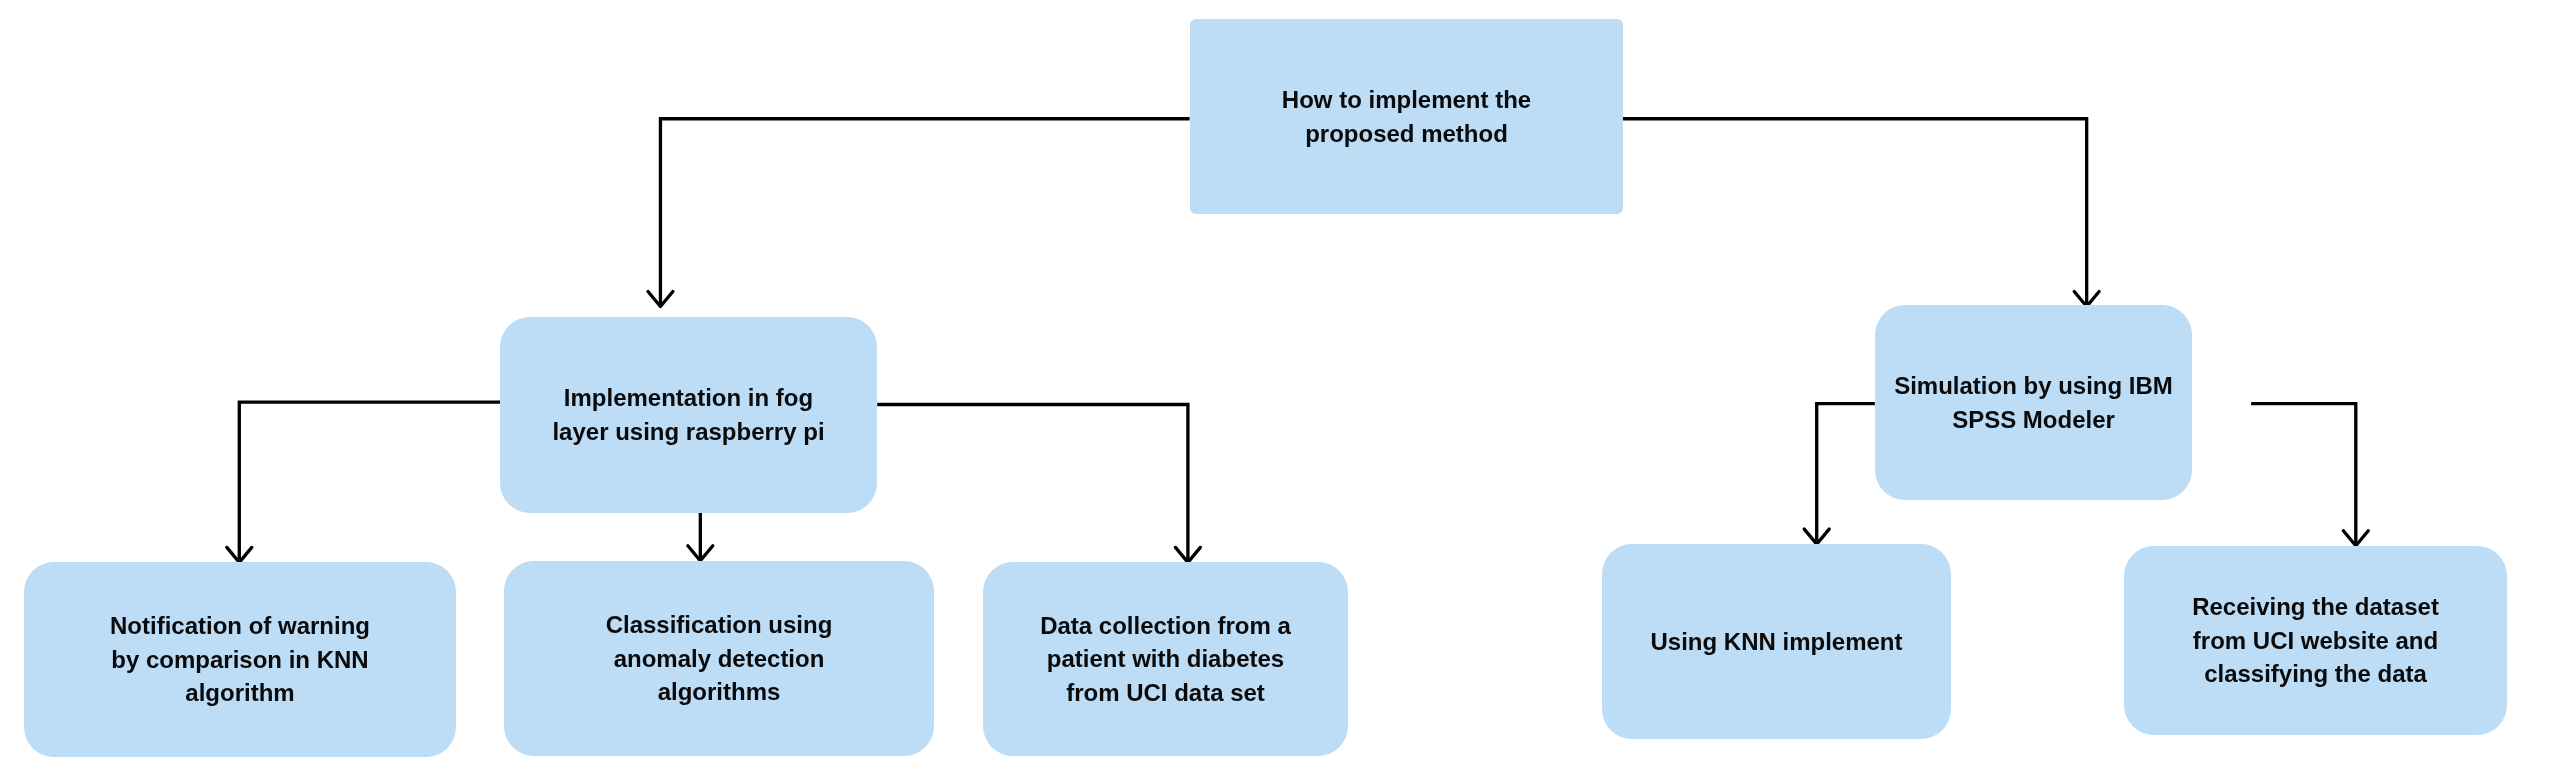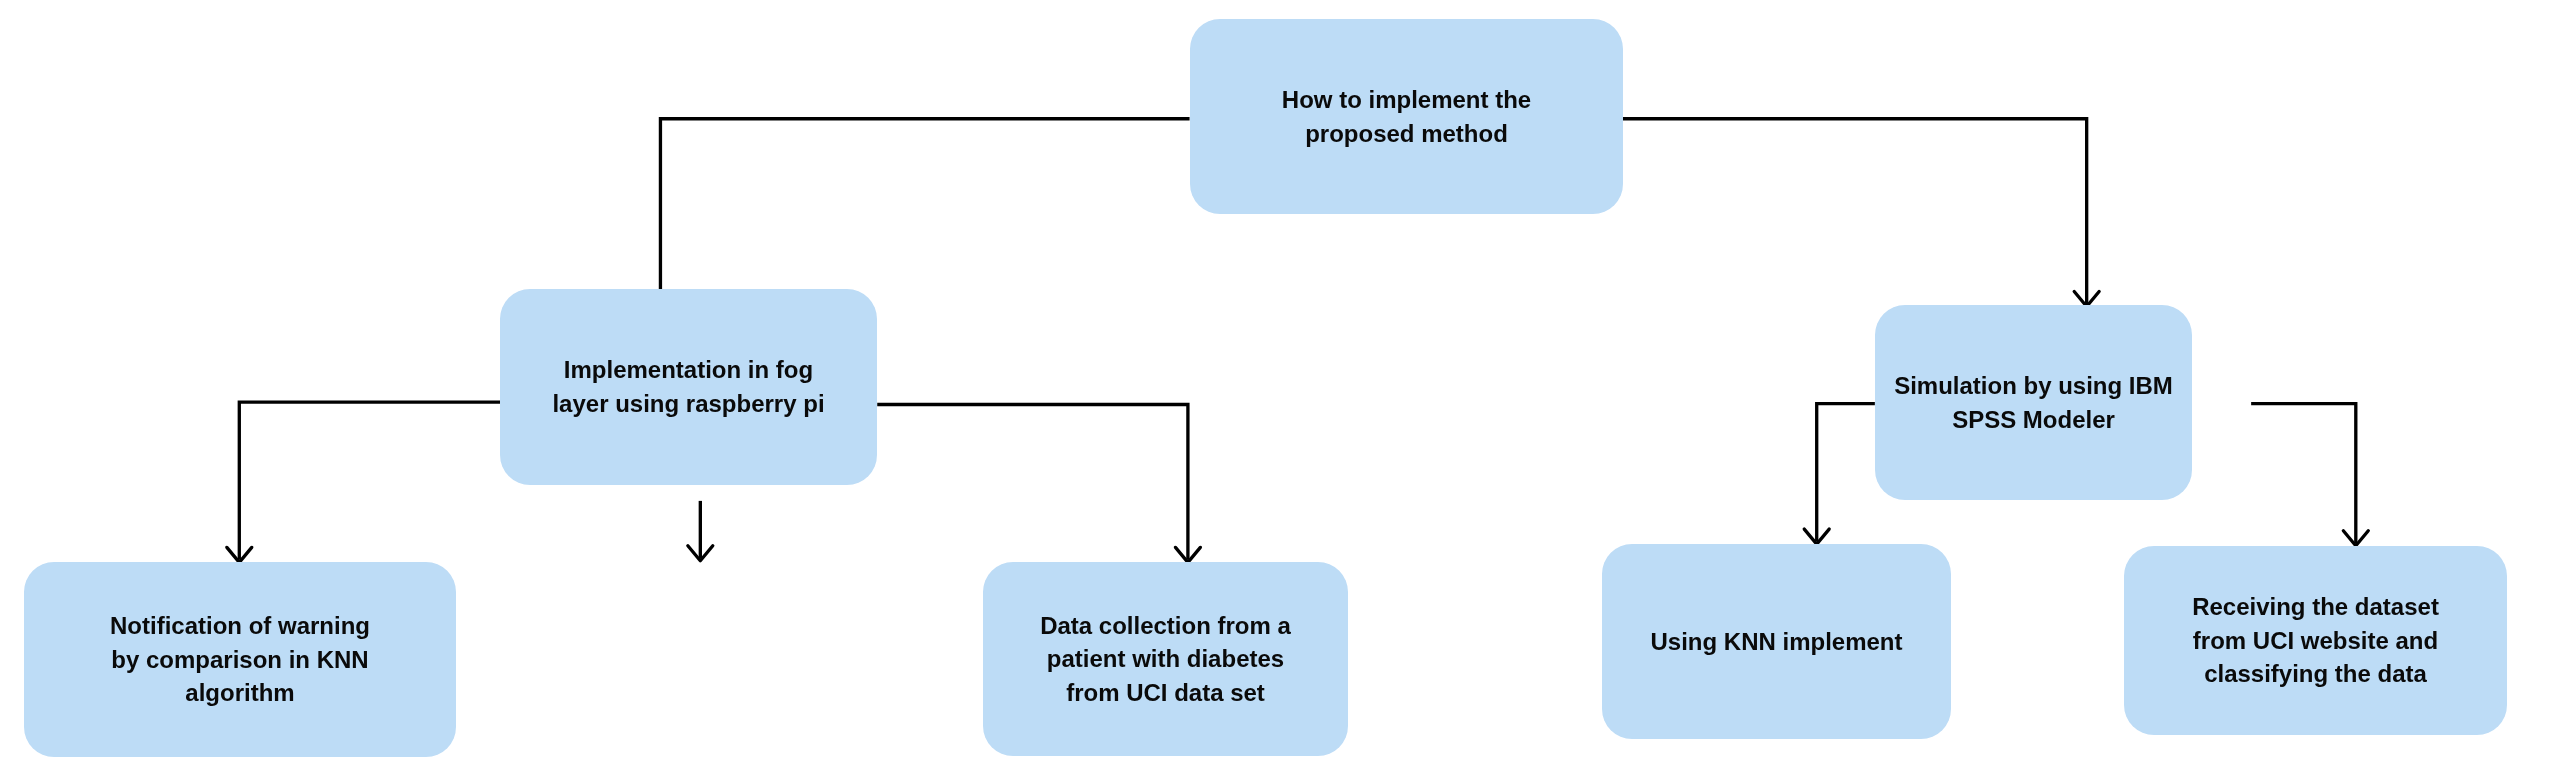--- a/index.html
+++ b/index.html
@@ -81,41 +81,46 @@
     <g>
       <path class="edge-line" d="M2257 486 L2187 486 L2187 652"></path>
       <path class="arrowhead" d="M2172 637 L2187 655 L2202 637"></path>
     </g>
     <g>
       <path class="edge-line" d="M2710 486 L2836 486 L2836 654"></path>
       <path class="arrowhead" d="M2821 639 L2836 657 L2851 639"></path>
     </g>
   </svg>
 
-  <div class="node" style="left:1190px; top:19px;  width:433px; height:195px;">
+  <div class="node" style="left:1190px; top:19px;  width:433px; height:195px;border-radius:6px;">
     <span class="label">How to implement the
 proposed method</span>
   </div>
 
-  <div class="node" style="left:500px;  top:289px; width:377px; height:196px;">
+  <div class="node" style="left:500px;  top:317px; width:377px; height:196px;">
     <span class="label">Implementation in fog
 layer using raspberry pi</span>
   </div>
 
   <div class="node" style="left:1875px; top:305px; width:317px; height:195px;">
     <span class="label">Simulation by using IBM
 SPSS Modeler</span>
   </div>
 
   <div class="node" style="left:24px;   top:562px; width:432px; height:195px;">
     <span class="label">Notification of warning
 by comparison in KNN
 algorithm</span>
   </div>
 
+  <div class="node" style="left:504px;  top:561px; width:430px; height:195px;">
+    <span class="label">Classification using
+anomaly detection
+algorithms</span>
+  </div>
 
   <div class="node" style="left:983px; top:562px; width:365px; height:194px;">
     <span class="label">Data collection from a
 patient with diabetes
 from UCI data set</span>
   </div>
 
   <div class="node" style="left:1602px; top:544px; width:349px; height:195px;">
     <span class="label">Using KNN implement</span>
   </div>

